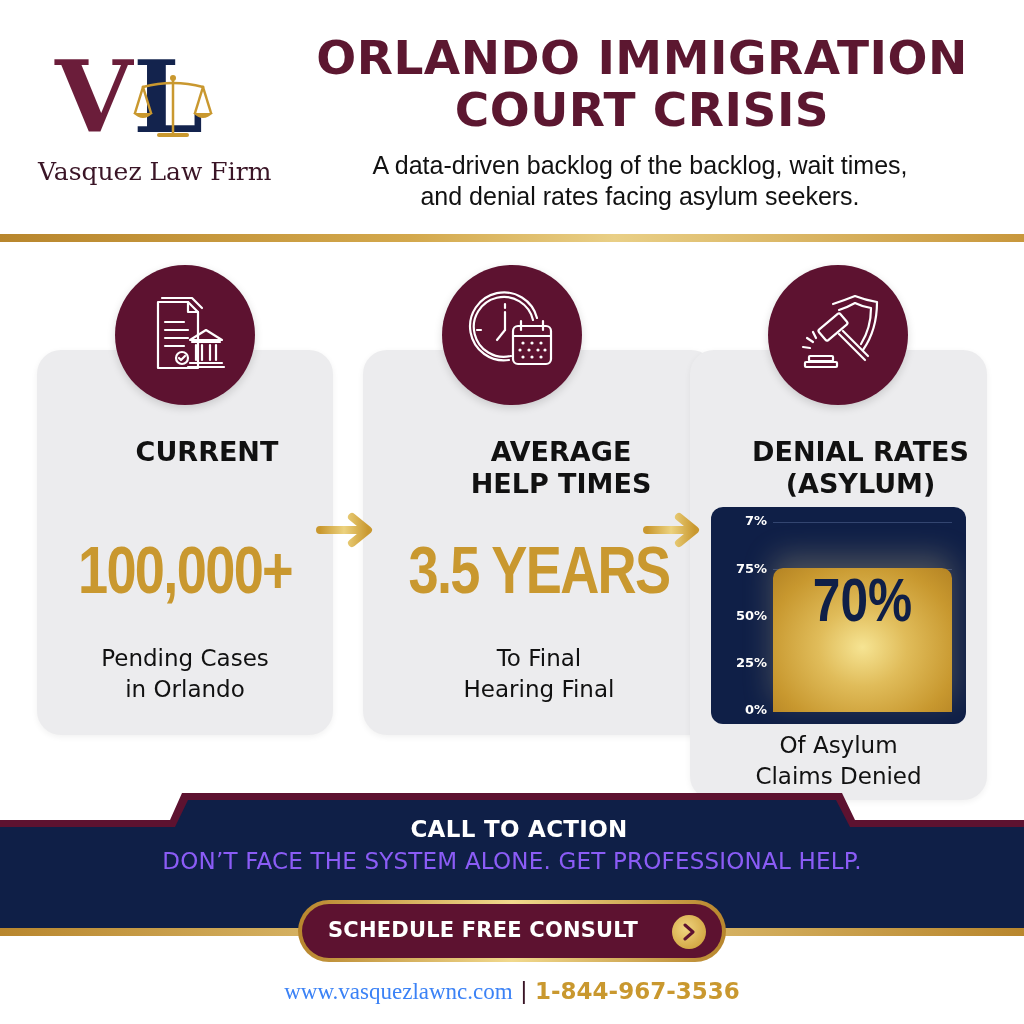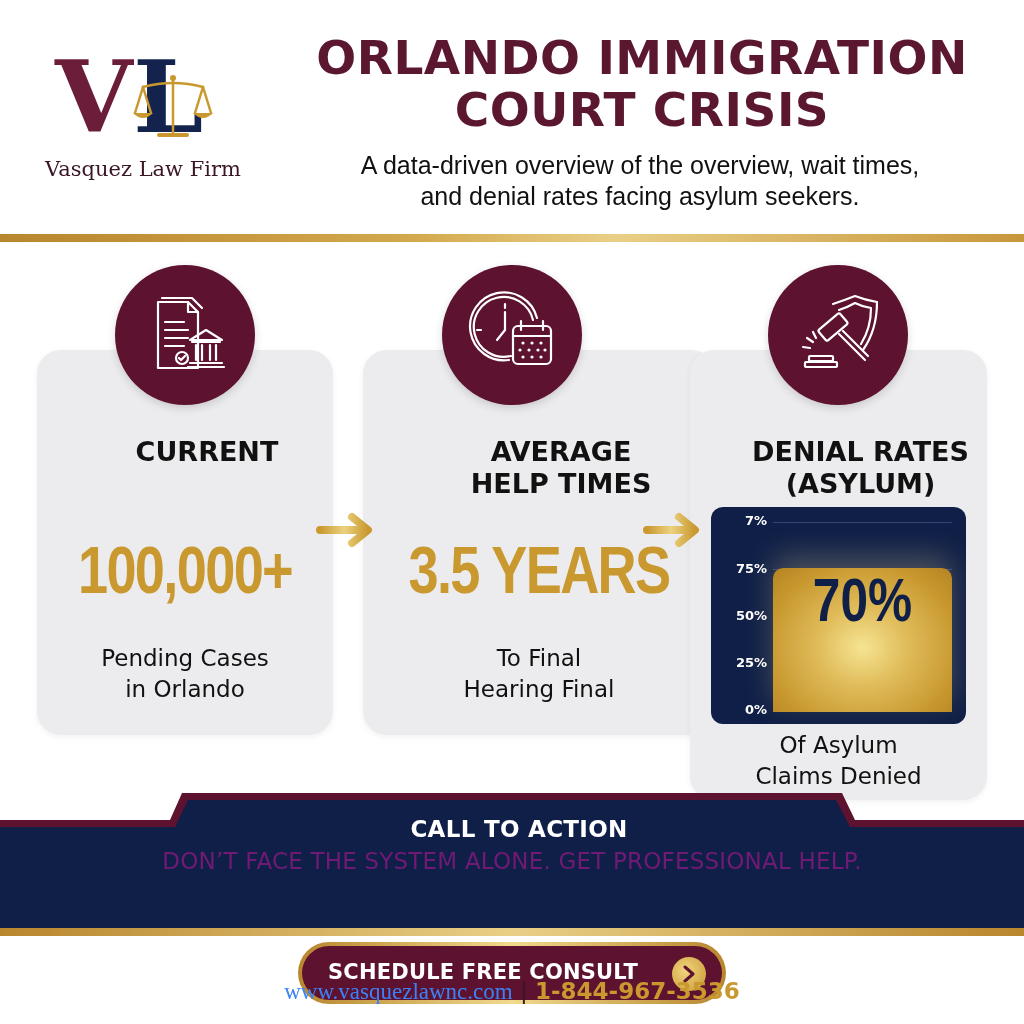--- a/index.html
+++ b/index.html
@@ -5,21 +5,21 @@
   * { box-sizing: border-box; margin: 0; padding: 0; }
   html, body { width: 1024px; height: 1024px; background: #ffffff; overflow: hidden; }
   body { position: relative; font-family: "DejaVu Sans", sans-serif; color: #111; }
 
   
   .logo { position: absolute; left: 30px; top: 50px; width: 220px; height: 140px; }
   .logo-mark { position: absolute; left: 25px; top: 5px; width: 170px; height: 100px; }
   .logo-v { position: absolute; left: 0; top: -8px; font-family: "DejaVu Serif", serif; font-weight: bold; font-size: 100px; color: #6b1d3a; letter-spacing: -4px; line-height: 1; }
   .logo-l { position: absolute; left: 78px; top: -8px; font-family: "DejaVu Serif", serif; font-weight: bold; font-size: 100px; color: #13234d; line-height: 1; }
   .logo-scales { position: absolute; left: 78px; top: 18px; width: 80px; height: 70px; }
-  .logo-name { position: absolute; left: 8px; top: 107px; width: 210px; text-align: center; font-family: "DejaVu Serif", serif; font-size: 21px; color: #3a1526; white-space: nowrap; }
+  .logo-name { position: absolute; left: 8px; top: 107px; width: 210px; text-align: center; font-family: "DejaVu Serif", serif; font-size: 25px; color: #3a1526; white-space: nowrap; }
 
   
   .title { position: absolute; left: 262px; top: 32px; width: 760px; text-align: center; font-family: "DejaVu Sans", sans-serif; font-weight: bold; font-size: 47px; line-height: 52px; color: #5c1730; letter-spacing: 0.5px; }
   .subtitle { position: absolute; left: 270px; top: 150px; width: 740px; text-align: center; font-family: "Liberation Sans", sans-serif; font-size: 25px; line-height: 31px; color: #111; }
 
   .gold-rule { position: absolute; left: 0; top: 234px; width: 1024px; height: 8px; background: linear-gradient(90deg, #b8862d 0%, #d3a84c 40%, #e9cf86 60%, #c8973c 100%); }
 
   
   .card { position: absolute; background: #ececee; border-radius: 24px; box-shadow: 0 2px 6px rgba(0,0,0,0.06); }
   .card-1 { left: 37px; top: 350px; width: 296px; height: 385px; }
@@ -47,23 +47,23 @@
   .chart-gridline { position: absolute; left: 62px; right: 14px; height: 1px; background: rgba(120,140,190,0.35); }
   .chart-tick { position: absolute; left: 8px; width: 48px; text-align: right; font-family: "DejaVu Sans", sans-serif; font-weight: bold; font-size: 13px; color: #ffffff; }
   .chart-bar { position: absolute; left: 62px; right: 14px; bottom: 12px; border-radius: 10px 10px 0 0; background: radial-gradient(ellipse at 50% 55%, #f6e493 0%, #e0bc5a 35%, #c8982f 75%, #b48323 100%); box-shadow: 0 -12px 30px rgba(255,230,150,0.25); }
   .chart-value { position: absolute; left: 62px; right: 14px; top: 58px; text-align: center; font-family: "Liberation Sans", sans-serif; font-weight: bold; font-size: 62px; color: #0f1f47; transform: scaleX(0.8); line-height: 70px; }
   .card-3 .card-desc { top: 380px; }
 
   
   .banner { position: absolute; left: 0; top: 790px; width: 1024px; height: 150px; }
   .banner svg { position: absolute; left: 0; top: 0; }
   .cta-label { position: absolute; left: 0; width: 1024px; top: 816px; text-align: center; font-family: "DejaVu Sans", sans-serif; font-weight: bold; font-size: 23px; color: #ffffff; letter-spacing: 0.3px; padding-left: 14px; }
-  .cta-text { position: absolute; left: 0; width: 1024px; top: 848px; text-align: center; font-family: "DejaVu Sans", sans-serif; font-size: 23px; color: #701a75; letter-spacing: 0.2px; }
-
-  .cta-button { position: absolute; left: 298px; top: 900px; width: 428px; height: 62px; border-radius: 31px; background: linear-gradient(90deg, #b8862d, #f1d98d 50%, #b8862d); padding: 4px; cursor: pointer; margin-top: 42px; }
+  .cta-text { position: absolute; left: 0; width: 1024px; top: 848px; text-align: center; font-family: "DejaVu Sans", sans-serif; font-size: 23px; color: #8b5cf6; letter-spacing: 0.2px; }
+
+  .cta-button { position: absolute; left: 298px; top: 900px; width: 428px; height: 62px; border-radius: 31px; background: linear-gradient(90deg, #b8862d, #f1d98d 50%, #b8862d); padding: 4px; cursor: pointer; }
   .cta-button-inner { width: 100%; height: 100%; border-radius: 28px; background: #5d1230; position: relative; }
   .cta-button-label { position: absolute; left: 26px; top: 14px; font-family: "DejaVu Sans", sans-serif; font-weight: bold; font-size: 21px; color: #ffffff; white-space: nowrap; letter-spacing: 0.2px; }
   .cta-chevron { position: absolute; right: 16px; top: 11px; width: 34px; height: 34px; border-radius: 50%; background: radial-gradient(circle at 40% 40%, #f0d480, #c8982f); }
   .cta-chevron svg { position: absolute; left: 9px; top: 8px; width: 16px; height: 18px; }
 
   
   .footer { position: absolute; left: 0; width: 1024px; top: 978px; text-align: center; font-family: "DejaVu Sans", sans-serif; font-size: 23px; white-space: nowrap; }
   .footer-url { color: #3b82f6; font-family: Liberation Serif, serif; }
   .footer-sep { color: #3a1526; }
   .footer-phone { color: #c9982f; font-weight: bold; }
@@ -91,21 +91,21 @@
     </svg>
   </div>
   <div class="logo-name">Vasquez Law Firm</div>
 </div>
 
 <div class="title">
   <div>ORLANDO IMMIGRATION</div>
   <div>COURT CRISIS</div>
 </div>
 <div class="subtitle">
-  <div>A data-driven overview of the overview, wait times,</div>
+  <div>A data-driven backlog of the backlog, wait times,</div>
   <div>and denial rates facing asylum seekers.</div>
 </div>
 <div class="gold-rule"></div>
 
 <div class="card card-1">
   <div class="card-title">
     <div>CURRENT</div>
   </div>
   <div class="big-stat">100,000+</div>
   <div class="card-desc">

